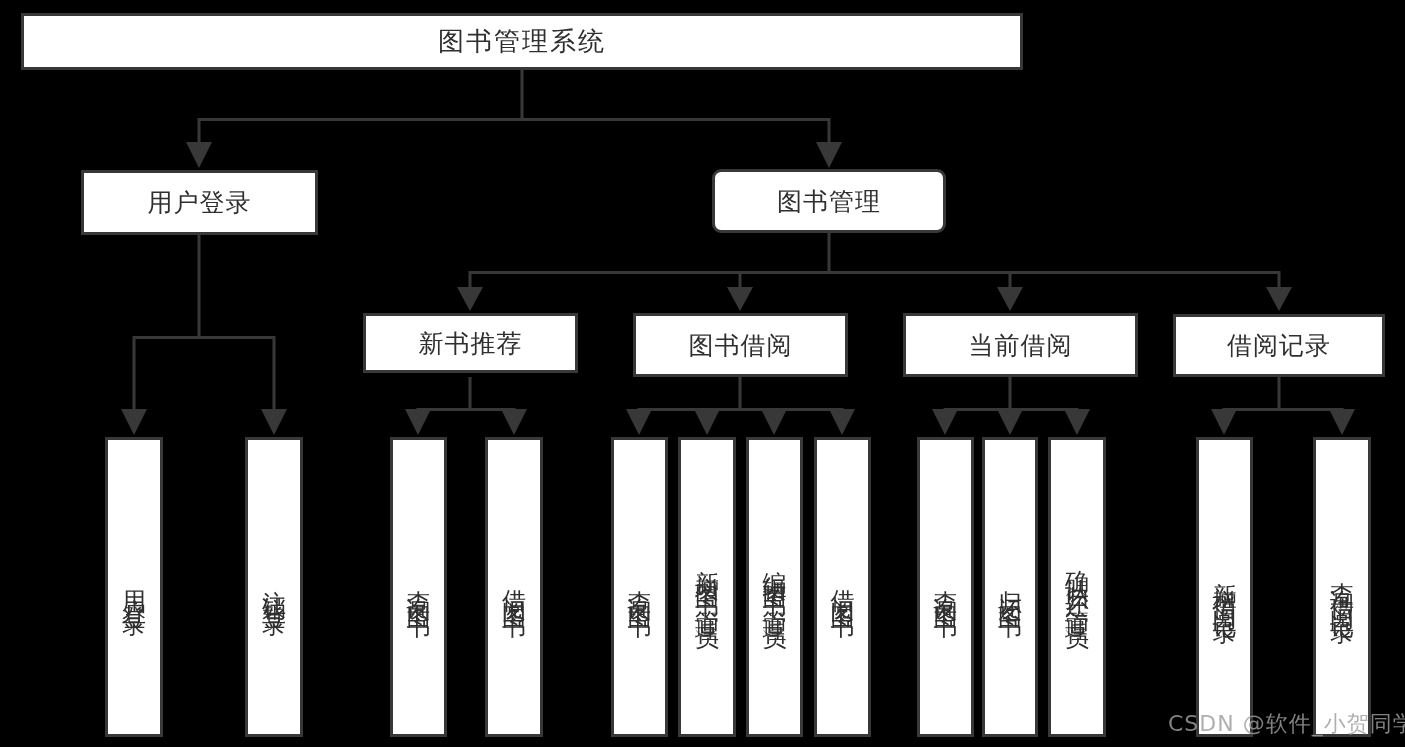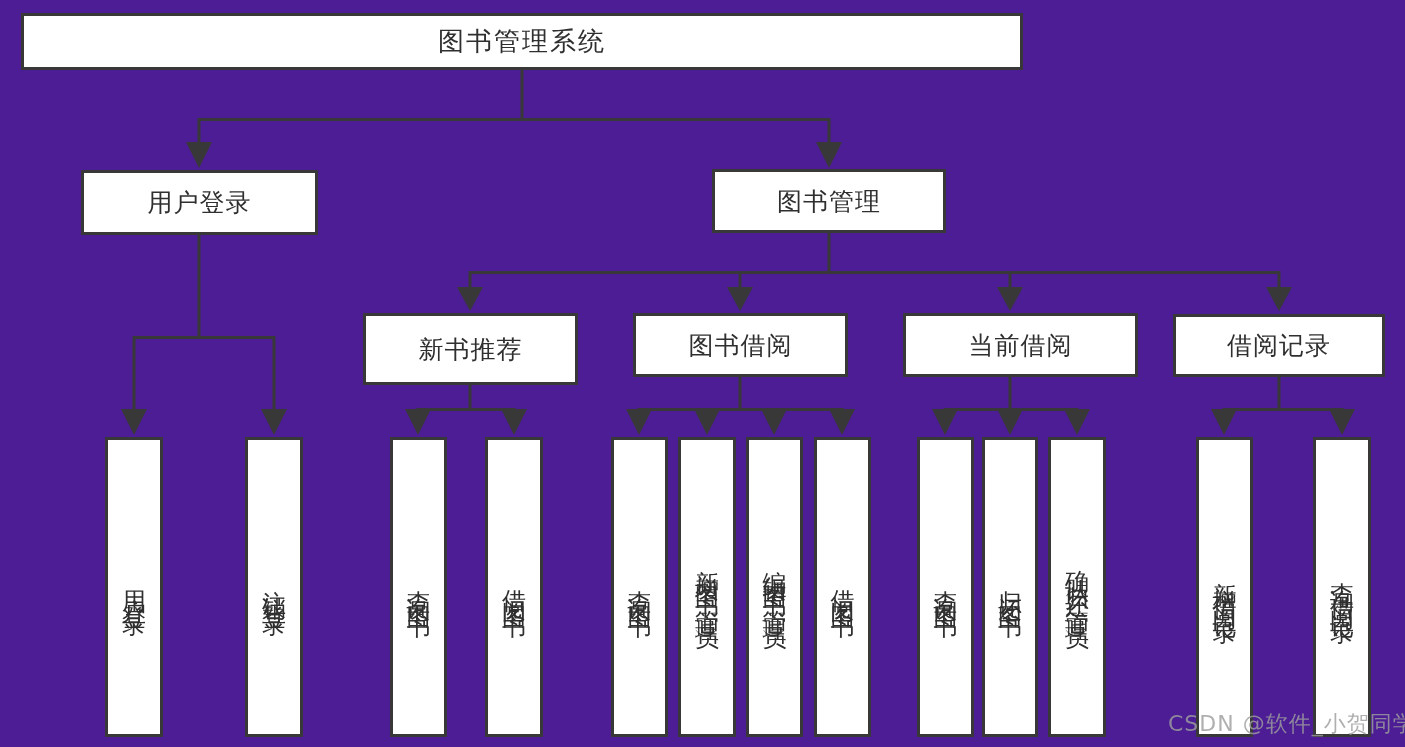--- a/index.html
+++ b/index.html
@@ -1,19 +1,19 @@
 <!DOCTYPE html>
 <html><head>
 <meta charset="utf-8">
 <style>
   html,body { margin:0; padding:0; background:#ffffff; }
   .canvas {
     position:relative;
     width:1405px; height:747px;
-    background:#4c1d95;
+    background:#000000;
     font-family:"DejaVu Sans","Liberation Sans",sans-serif;
     overflow:hidden;
   }
   .connectors { position:absolute; left:0; top:0; width:1405px; height:747px; }
   .hbox {
     position:absolute;
     box-sizing:border-box;
     border:3px solid #383838;
     background:#ffffff;
     display:flex; align-items:center; justify-content:center;
@@ -77,23 +77,23 @@
       <polygon points="997,409 1023,409 1010,435"></polygon>
       <polygon points="1064,409 1090,409 1077,435"></polygon>
       <polygon points="1211,409 1237,409 1224,435"></polygon>
       <polygon points="1329,409 1355,409 1342,435"></polygon>
     </g>
   </svg>
 
   <div class="hbox title" style="left:21px; top:13px; width:1002px; height:57px;">图书管理系统</div>
 
   <div class="hbox" style="left:81px; top:170px; width:237px; height:65px;">用户登录</div>
-  <div class="hbox" style="left:712px; top:169px; width:234px; height:64px;">图书管理</div>
+  <div class="hbox" style="left:712px; top:169px; width:234px; height:64px;border-radius:9px;">图书管理</div>
 
-  <div class="hbox" style="left:363px; top:313px; width:215px; height:72px;">新书推荐</div>
+  <div class="hbox" style="left:363px; top:313px; width:215px; height:60px;">新书推荐</div>
   <div class="hbox" style="left:633px; top:313px; width:215px; height:64px;">图书借阅</div>
   <div class="hbox" style="left:903px; top:313px; width:235px; height:64px;">当前借阅</div>
   <div class="hbox" style="left:1173px; top:314px; width:212px; height:63px;">借阅记录</div>
 
   <div class="vbox" style="left:105px; top:437px; width:58px; height:300px;">用户登录</div>
   <div class="vbox" style="left:245px; top:437px; width:58px; height:300px;">注销登录</div>
 
   <div class="vbox" style="left:390px; top:437px; width:57px; height:300px;">查询图书</div>
   <div class="vbox" style="left:485px; top:437px; width:58px; height:300px;">借阅图书</div>
 

